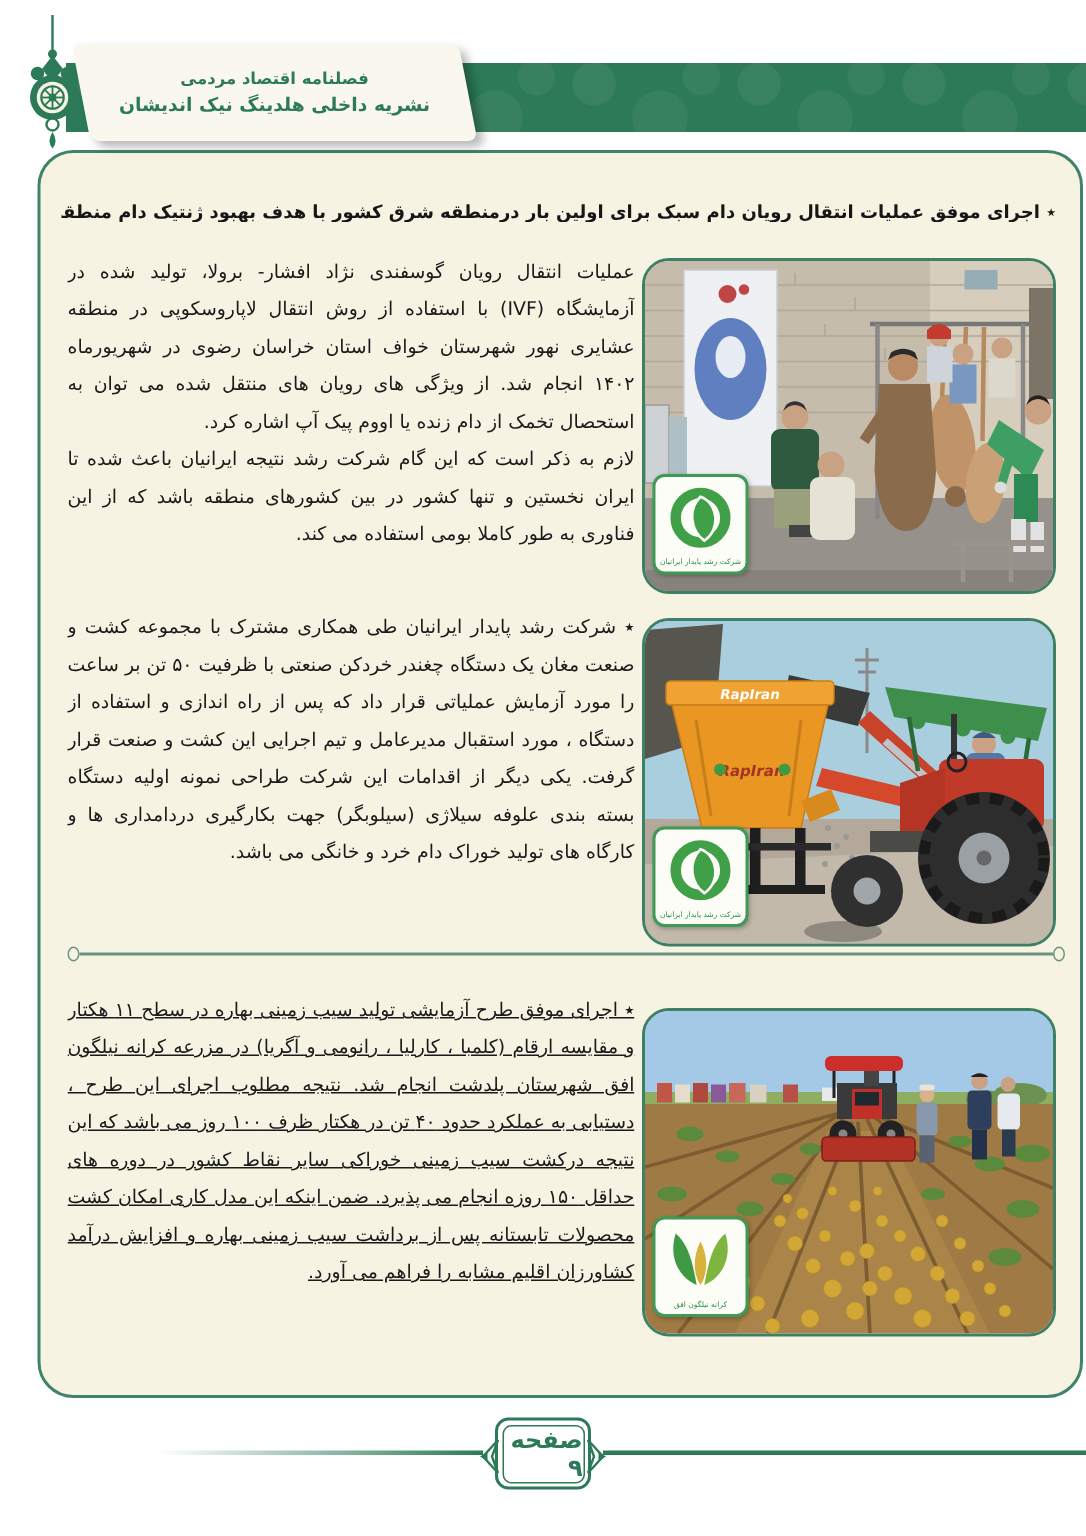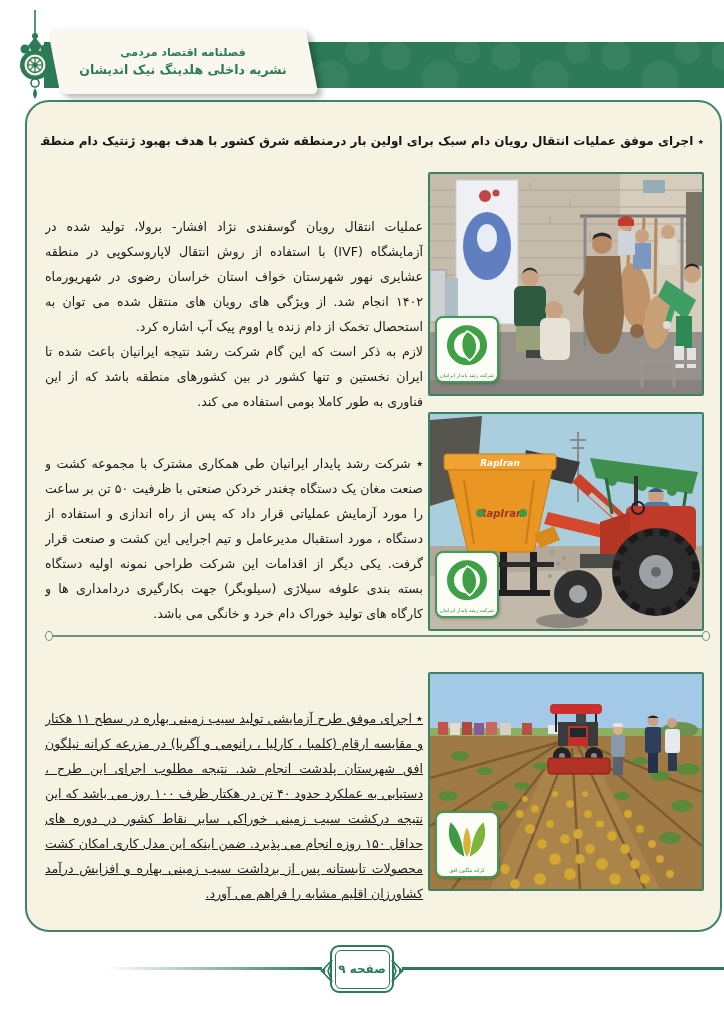--- a/index.html
+++ b/index.html
@@ -43,29 +43,28 @@
   .s-heading{
     position:absolute;top:32px;right:16px;left:14px;
     direction:rtl;text-align:right;white-space:nowrap;overflow:hidden;
     font-size:12px;font-weight:bold;color:#161616;
   }
   .s-text{
     position:absolute;left:18px;width:378px;
     direction:rtl;text-align:justify;
     font-size:12.6px;line-height:25px;color:#1a1a1a;
     overflow:hidden;
-    margin-top:46px;
   }
   .s-text p{margin:0;}
   .s1-text{top:66px;height:252px;}
   .s2-text{top:303px;height:230px;}
   .s3-text{top:558px;height:252px;text-decoration:underline;}
   .photo-frame{
     position:absolute;right:16px;width:272px;
-    border:2px solid #3d8066;border-radius:2px;overflow:hidden;
+    border:2px solid #3d8066;border-radius:18px;overflow:hidden;
     background:#ddd;
   }
   .photo-1{top:70px;height:220px;}
   .photo-2{top:310px;height:215px;}
   .photo-3{top:570px;height:215px;}
   .photo-frame svg{display:block;width:100%;height:100%;}
   
   .logo-badge{
     position:absolute;left:5px;bottom:11px;width:64px;
     background:#fdfdf8;border:2px solid #3f9a55;border-radius:8px;
@@ -91,21 +90,21 @@
   .footer-line-right{left:402px;right:0;background:#2c7a57;}
   .footer-line-left{left:106px;width:216px;background:linear-gradient(to left,#2c7a57,rgba(44,122,87,0));}
   .page-badge{
     position:absolute;left:330px;top:945px;width:64px;height:48px;
     background:#ffffff;border:2px solid #2c7a57;border-radius:9px;
     box-sizing:border-box;z-index:2;
   }
   .page-badge-inner{
     position:absolute;inset:2.5px;border:1.2px solid #2c7a57;border-radius:6px;
     display:flex;align-items:center;justify-content:center;
-    direction:rtl;font-size:12px;font-weight:bold;color:#2c7a57;
+    direction:rtl;font-size:16px;font-weight:bold;color:#2c7a57;
   }
   .finial{position:absolute;top:9px;width:14px;height:30px;}
   .finial-left{left:-13px;}
   .finial-right{right:-13px;}
 </style>
 </head>
 <body>
 
 <div class="banner"></div>
 

